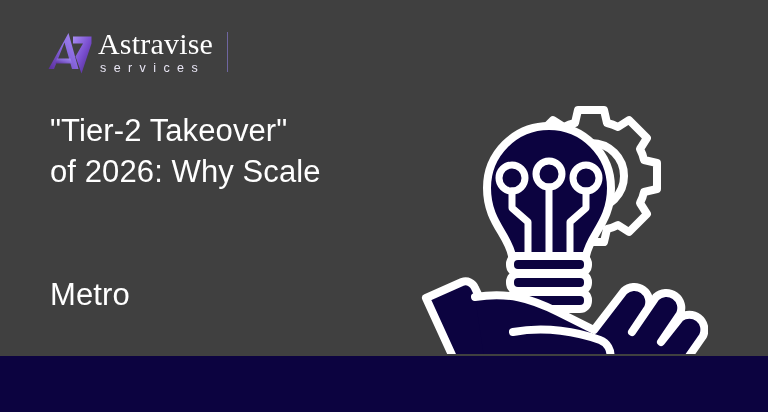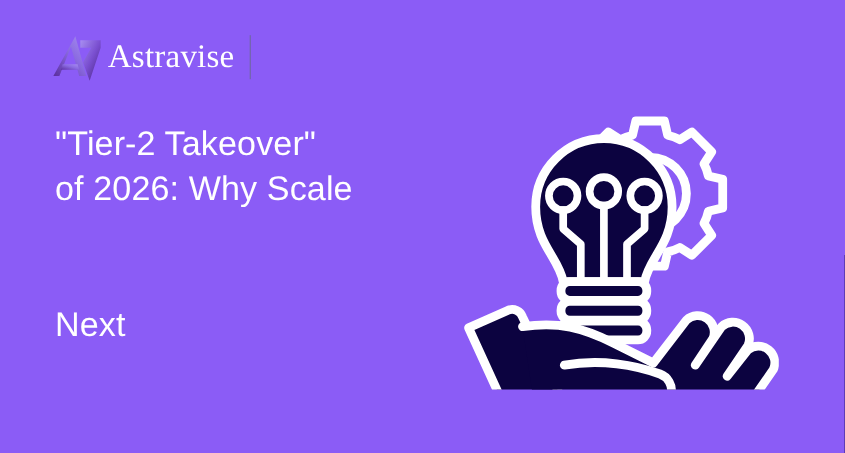--- a/index.html
+++ b/index.html
@@ -7,22 +7,22 @@
     margin: 0;
     padding: 0;
     background: #0c0340;
   }
   body {
     font-family: "Liberation Sans", sans-serif;
   }
   .banner {
     position: relative;
     width: 768px;
-    height: 412px;
-    background: #8b5cf6;
+    height: 356px;
+    background: #404040;
     overflow: hidden;
     box-sizing: border-box;
     text-decoration: underline;
   }
 
   
   .brand-lockup {
     position: absolute;
     left: 48px;
     top: 24px;
@@ -127,32 +127,33 @@
 
       <path d="M20.5 4 L30.5 40 L24.0 40 L16.5 13.5 L6.0 40 L0.5 40 Z" fill="url(#gradA)"></path>
 
       <path d="M9.0 29.5 L22.5 29.5 L24.0 34.5 L7.2 34.5 Z" fill="url(#gradA)" opacity="0.95"></path>
 
       <path d="M25.0 7.5 L43.5 7.5 L43.5 14.5 L33.5 44.5 L27.5 27.5 L35.0 14.5 L25.0 14.5 Z" fill="url(#gradV)"></path>
     </svg>
 
     <div class="brand-words">
       <div class="brand-name">Astravise</div>
+      <div class="brand-sub">services</div>
     </div>
 
     <div class="brand-divider"></div>
 
   </div>
 
   <h1 class="headline">
     <span>"Tier-2 Takeover"</span><br>
     <span>of 2026: Why Scale</span><br>
     <br>
     <br>
-    <span>Next</span>
+    <span>Metro</span>
   </h1>
 
   <div class="illustration">
     <svg viewBox="0 0 290 262" fill="none" stroke="#ffffff" stroke-width="8" stroke-linecap="round" stroke-linejoin="round">
 
       <g>
         <path d="M160 18 L186 18 L189 31 A40 40 0 0 1 200 35 L211 28 L229 46
                  L222 57 A40 40 0 0 1 226 68 L239 71 L239 97 L226 100
                  A40 40 0 0 1 222 111 L229 122 L211 140 L200 133
                  A40 40 0 0 1 189 137 L186 150 L160 150 L157 137

